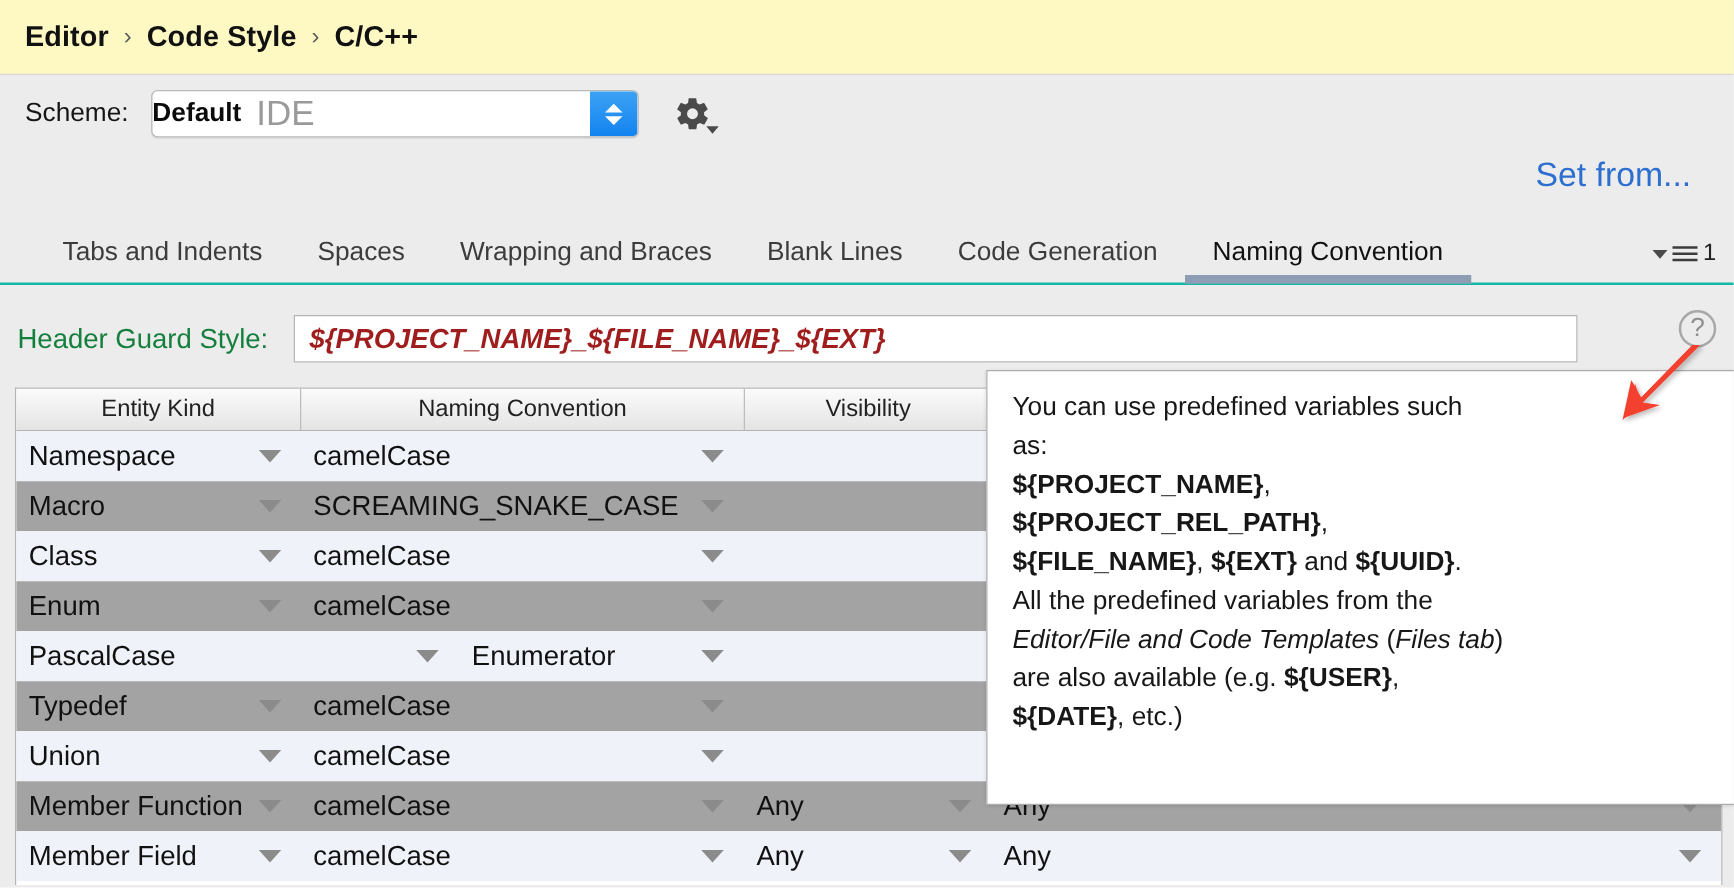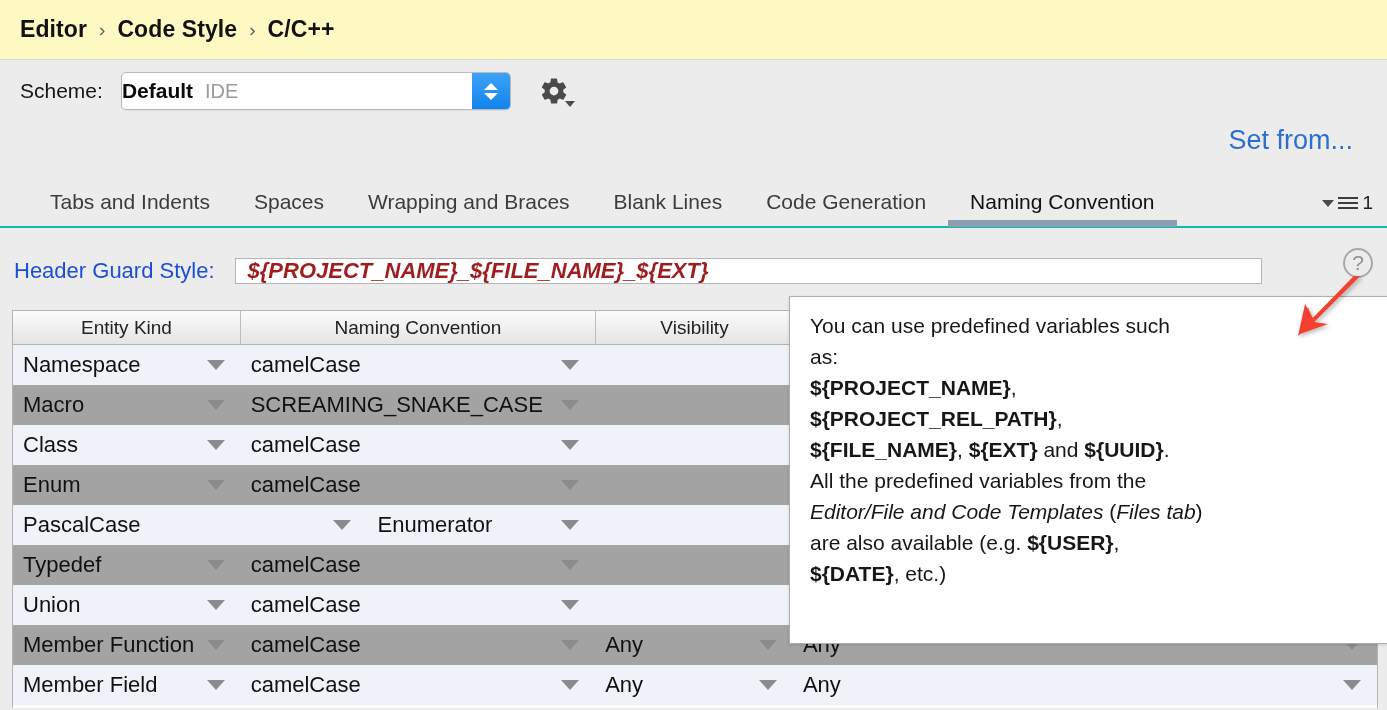--- a/index.html
+++ b/index.html
@@ -68,21 +68,21 @@
     align-items: center;
     box-sizing: border-box;
     overflow: hidden;
   }
   #scheme-value {
     font-size: 21px;
     font-weight: bold;
     color: #0b0b0b;
   }
   #scheme-sub {
-    font-size: 20px;
+    font-size: 28px;
     color: #9a9a9a;
     margin-left: 12px;
   }
   #scheme-stepper {
     position: absolute;
     right: 0; top: 0;
     width: 38px; height: 100%;
     background: linear-gradient(to bottom, #3da2f5, #1283ef);
     display: flex;
     flex-direction: column;
@@ -185,26 +185,26 @@
     position: absolute;
     left: 0; top: 248px;
     width: 1387px; height: 46px;
     display: flex;
     align-items: center;
     padding-left: 14px;
     box-sizing: border-box;
   }
   #guard-label {
     font-size: 22px;
-    color: #1d4ed8;
+    color: #15803d;
     margin-right: 20px;
   }
   #guard-input {
     width: 1027px;
-    height: 26px;
+    height: 38px;
     background: #ffffff;
     border: 1px solid #b5b5b5;
     box-sizing: border-box;
     display: flex;
     align-items: center;
     padding-left: 12px;
     font-size: 22px;
     font-weight: bold;
     font-style: italic;
     color: #9f1d1d;

